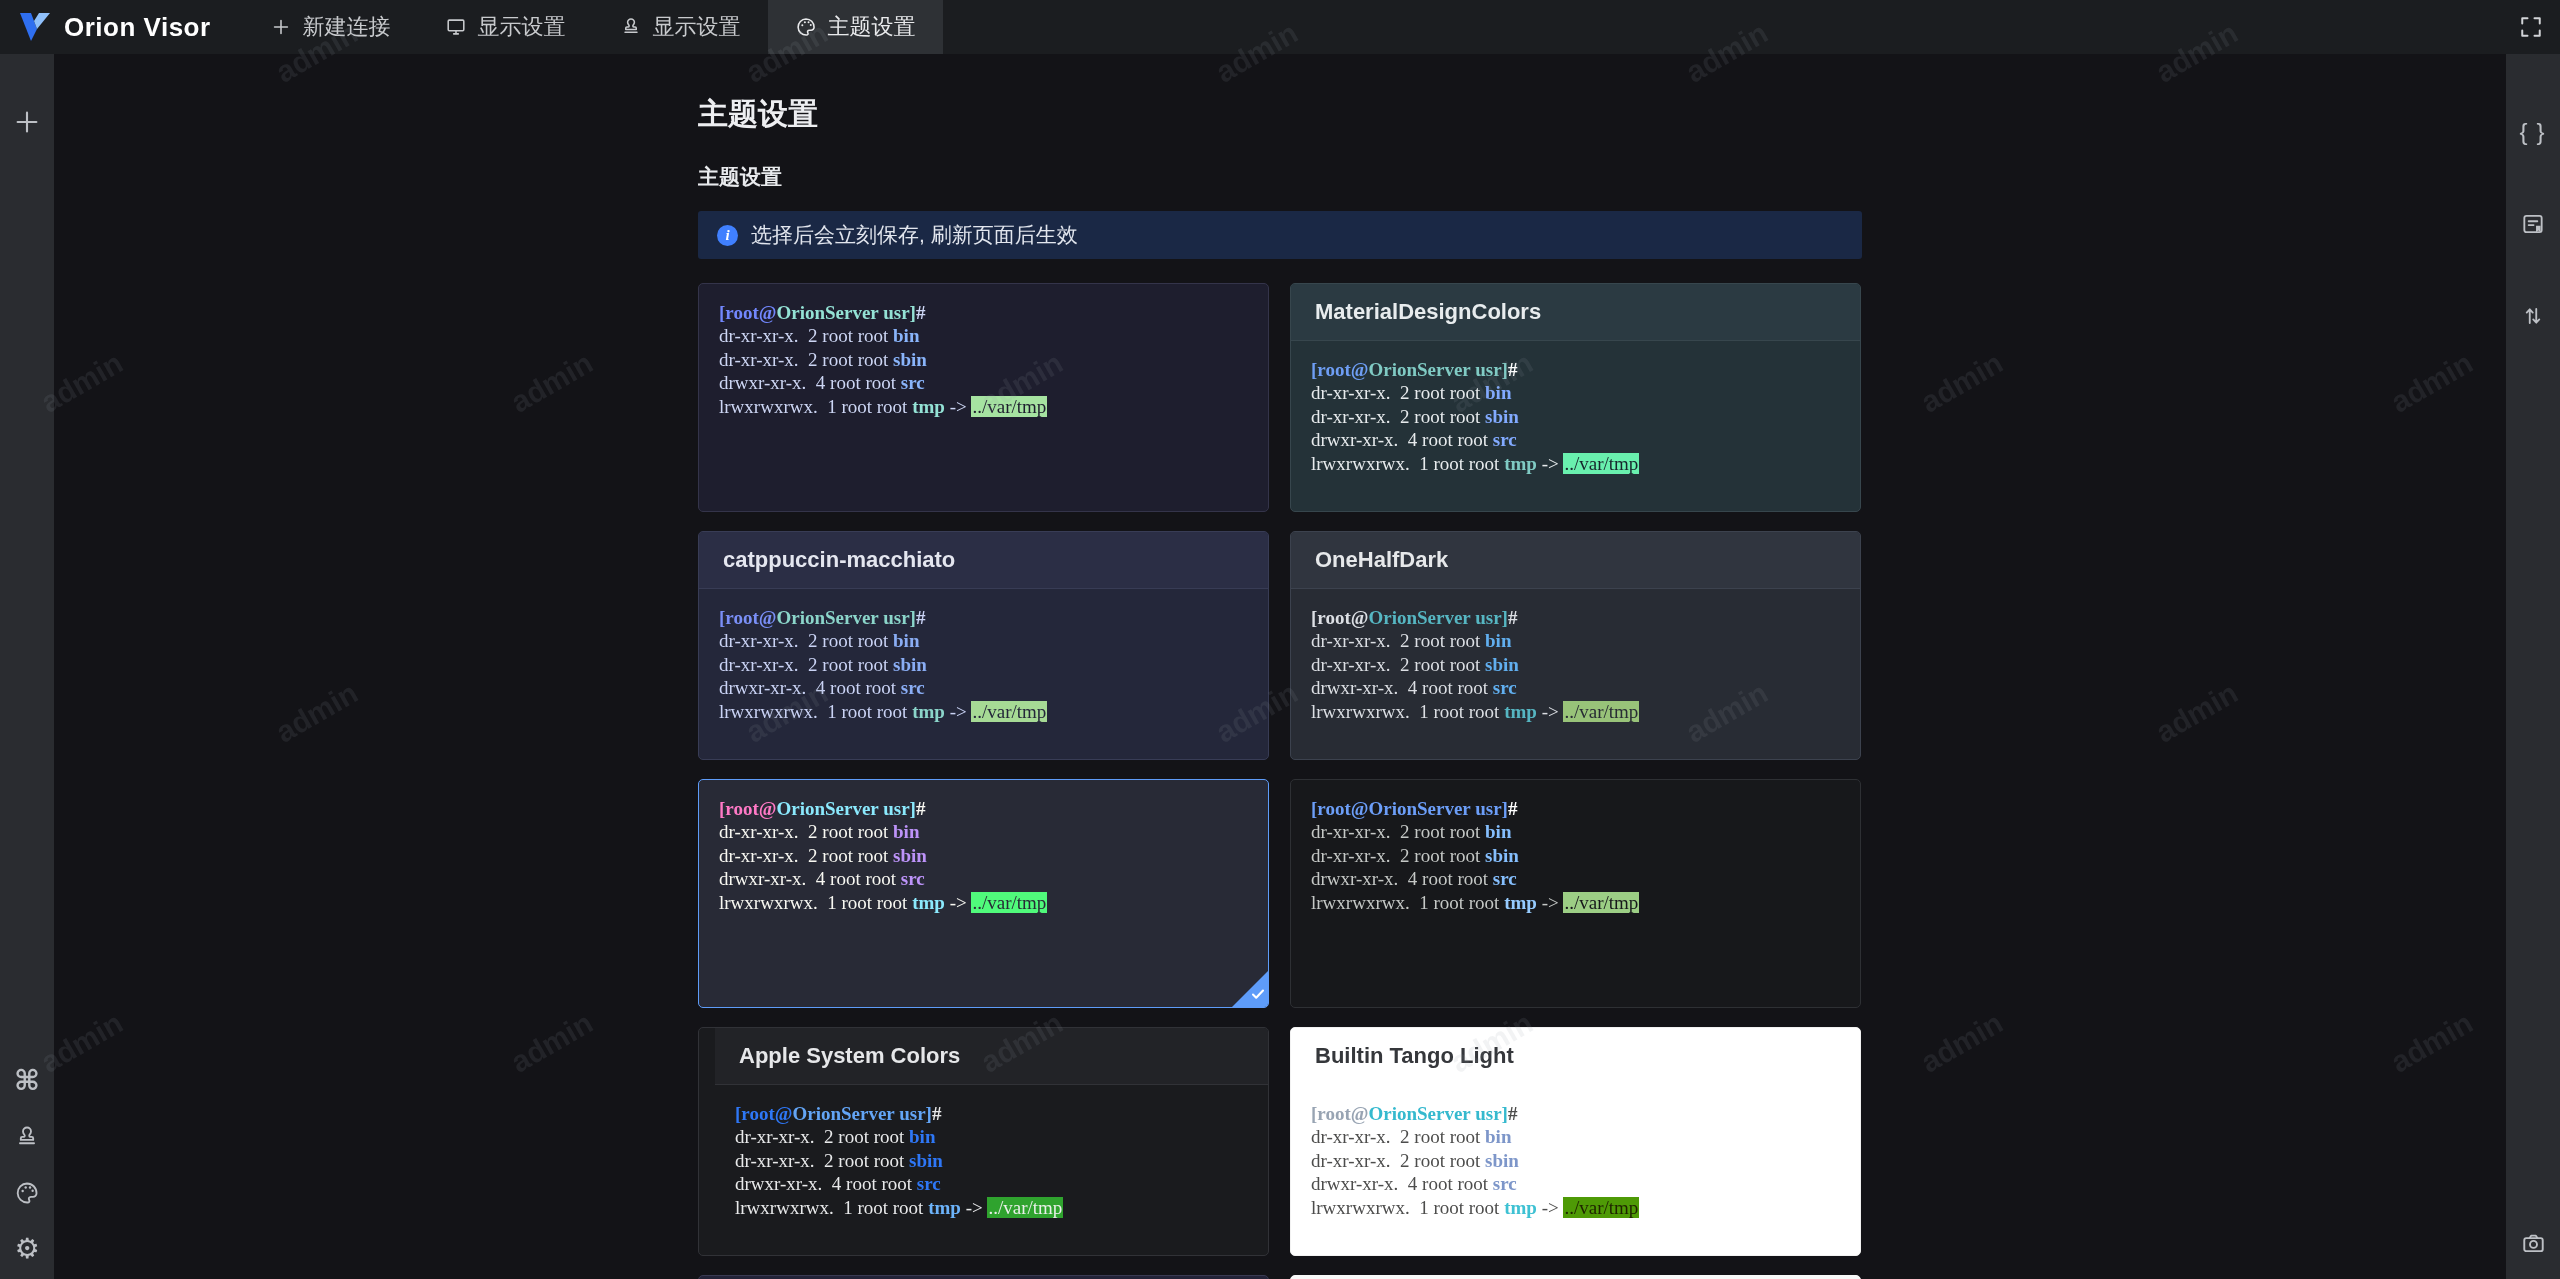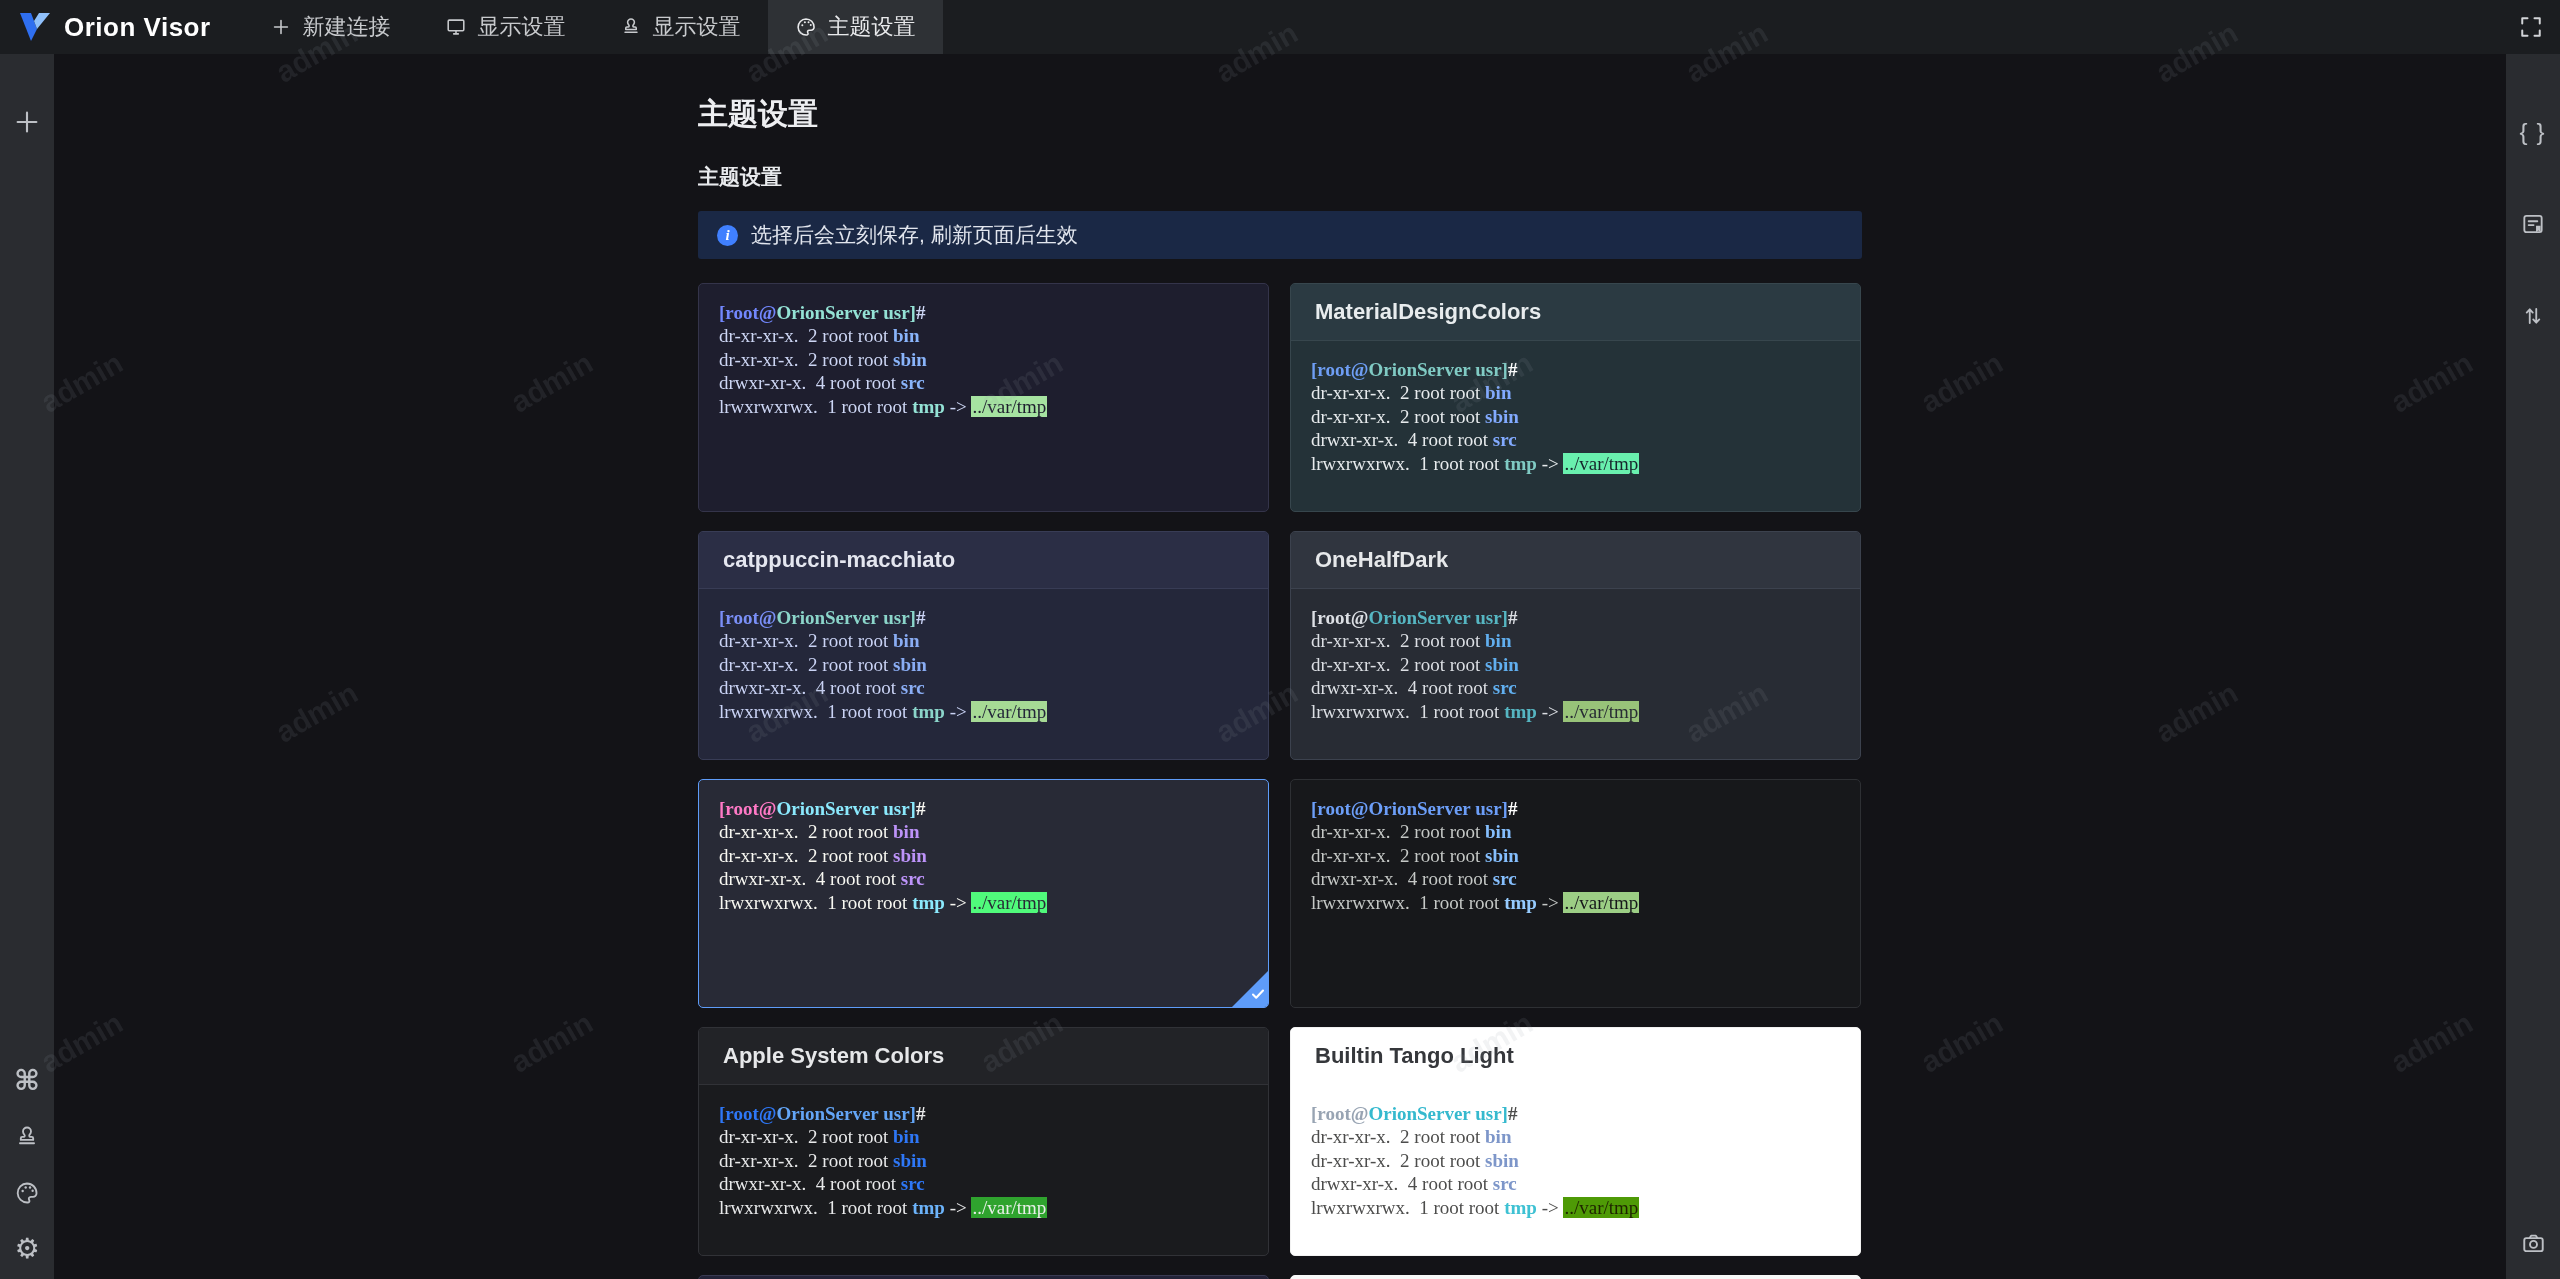--- a/index.html
+++ b/index.html
@@ -254,21 +254,21 @@
     <div class="sel-badge">
       <svg width="18" height="16" viewBox="0 0 18 16">
               <path d="M4 8.5l3.2 3.2L14 4.5" stroke="#ffffff" stroke-width="2.1" fill="none" stroke-linecap="round" stroke-linejoin="round"></path>
             </svg>
     </div>
   </div>
         <div class="card" style="background: rgb(23, 24, 27); border-color: rgb(46, 48, 52);">
     <div class="card-bd" style="color: rgb(197, 200, 198);"><div class="t-line prompt"><span style="color: rgb(108, 158, 248);">[root@</span><span style="color: rgb(108, 158, 248);">OrionServer usr]</span><span style="color: rgb(255, 255, 255);">#</span></div><div class="t-line"><span style="color: rgb(197, 200, 198);">dr-xr-xr-x.  2 root root </span><span class="t-dir" style="color: rgb(133, 190, 253);">bin</span></div><div class="t-line"><span style="color: rgb(197, 200, 198);">dr-xr-xr-x.  2 root root </span><span class="t-dir" style="color: rgb(133, 190, 253);">sbin</span></div><div class="t-line"><span style="color: rgb(197, 200, 198);">drwxr-xr-x.  4 root root </span><span class="t-dir" style="color: rgb(133, 190, 253);">src</span></div><div class="t-line"><span style="color: rgb(197, 200, 198);">lrwxrwxrwx.  1 root root </span><span class="t-dir" style="color: rgb(150, 203, 254);">tmp</span><span style="color: rgb(197, 200, 198);"> -&gt; </span><span class="t-link" style="color: rgb(23, 24, 27); background: rgb(156, 206, 133);">../var/tmp</span></div></div>
 
   </div>
-        <div class="card" style="background: rgb(26, 27, 30); border-color: rgb(49, 50, 55);">
+        <div class="card" style="background: rgb(26, 27, 30); border-color: rgb(49, 50, 55); padding-left: 16px;">
     <div class="card-hd" style="background: rgb(34, 35, 39); border-bottom-color: rgb(49, 50, 55);">
       <span class="card-title" style="color: rgb(230, 231, 233);">Apple System Colors</span>
     </div>
     <div class="card-bd" style="color: rgb(232, 233, 234);"><div class="t-line prompt"><span style="color: rgb(46, 119, 246);">[root@</span><span style="color: rgb(99, 165, 246);">OrionServer usr]</span><span style="color: rgb(232, 233, 234);">#</span></div><div class="t-line"><span style="color: rgb(232, 233, 234);">dr-xr-xr-x.  2 root root </span><span class="t-dir" style="color: rgb(46, 119, 246);">bin</span></div><div class="t-line"><span style="color: rgb(232, 233, 234);">dr-xr-xr-x.  2 root root </span><span class="t-dir" style="color: rgb(46, 119, 246);">sbin</span></div><div class="t-line"><span style="color: rgb(232, 233, 234);">drwxr-xr-x.  4 root root </span><span class="t-dir" style="color: rgb(46, 119, 246);">src</span></div><div class="t-line"><span style="color: rgb(232, 233, 234);">lrwxrwxrwx.  1 root root </span><span class="t-dir" style="color: rgb(108, 179, 250);">tmp</span><span style="color: rgb(232, 233, 234);"> -&gt; </span><span class="t-link" style="color: rgb(233, 239, 233); background: rgb(47, 163, 46);">../var/tmp</span></div></div>
 
   </div>
         <div class="card" style="background: rgb(255, 255, 255); border-color: rgb(242, 242, 242);">
     <div class="card-hd" style="background: rgb(255, 255, 255); border-bottom-color: transparent;">
       <span class="card-title" style="color: rgb(53, 55, 59);">Builtin Tango Light</span>
     </div>

